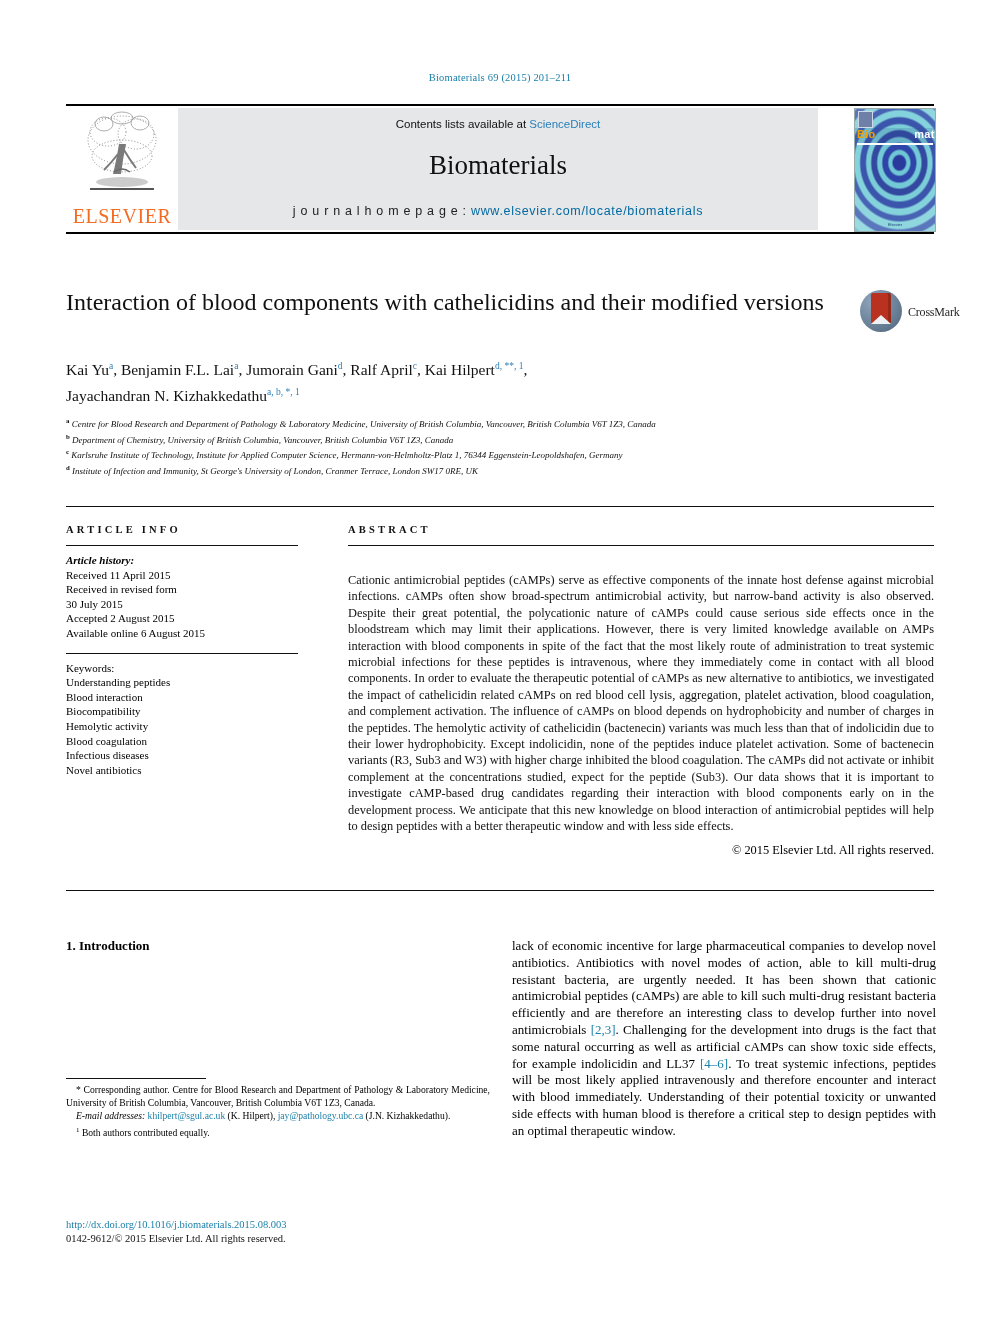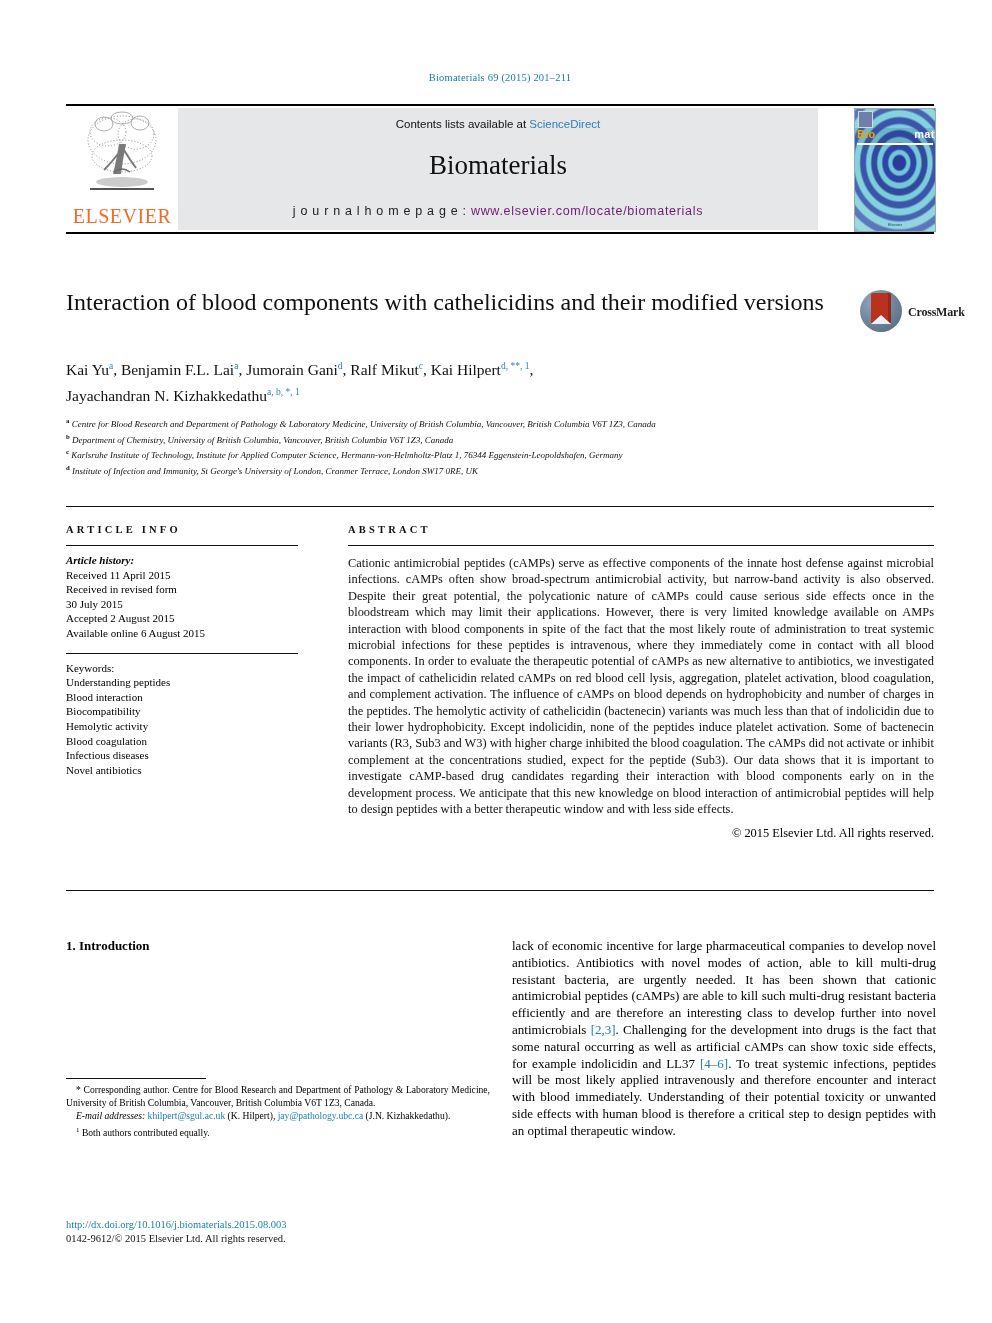--- a/index.html
+++ b/index.html
@@ -97,21 +97,21 @@
   .hdr-home {
     position: absolute;
     left: 0; top: 96px;
     width: 640px;
     text-align: center;
     font-family: "Liberation Sans", sans-serif;
     font-size: 12.5px;
     letter-spacing: .7px;
     color: #222;
   }
-  .hdr-home .url { color: #701a75; }
+  .hdr-home .url { color: #0369a1; }
   .hdr-cover {
     position: absolute;
     left: 788px; top: 0;
     width: 80px; height: 122px;
     border: 1px solid #9aa;
     overflow: hidden;
     background: #7fd0d8;
   }
   .cover-rings {
     position: absolute;
@@ -215,21 +215,21 @@
     width: 0; height: 0;
     border-left: 10px solid transparent;
     border-right: 10px solid transparent;
     border-bottom: 9px solid #edf1f4;
   }
   .cm-label {
     position: absolute;
     left: 48px; top: 15px;
     font-family: "Liberation Serif", serif;
     font-size: 12px;
-    font-weight: bold;
+    font-weight: normal;
     color: #231f20;
     letter-spacing: -.2px;
   }
   .authors {
     position: absolute;
     left: 62px; top: 355px;
     width: 800px;
     font-size: 15.5px;
     line-height: 22px;
     color: #111;
@@ -284,21 +284,21 @@
   .kw-rule {
     margin-top: 12px;
     border-top: 1px solid #111;
   }
   .kw-body {
     font-size: 11px;
     line-height: 14.6px;
     margin-top: 7px;
   }
   .abs-body {
-    margin-top: 9px;
+    margin-top: 26px;
     font-size: 12.4px;
     line-height: 16.4px;
     text-align: justify;
     color: #111;
   }
   .abs-copy {
     margin-top: 8px;
     font-size: 12.4px;
     text-align: right;
   }
@@ -435,21 +435,21 @@
       <div class="cm-inner"></div>
       <div class="cm-notch"></div>
     </div>
     <div class="cm-label">CrossMark</div>
   </div>
 
   <div class="authors">
     <span>Kai Yu</span><sup>a</sup>,
     <span>Benjamin F.L. Lai</span><sup>a</sup>,
     <span>Jumorain Gani</span><sup>d</sup>,
-    <span>Ralf Mikut</span><sup>c</sup>,
+    <span>Ralf April</span><sup>c</sup>,
     <span>Kai Hilpert</span><sup>d, **, 1</sup>,<br>
     <span>Jayachandran N. Kizhakkedathu</span><sup>a, b, *, 1</sup>
   </div>
 
   <div class="affils">
     <div><span class="lbl">a</span> <span>Centre for Blood Research and Department of Pathology &amp; Laboratory Medicine, University of British Columbia, Vancouver, British Columbia V6T 1Z3, Canada</span></div>
     <div><span class="lbl">b</span> <span>Department of Chemistry, University of British Columbia, Vancouver, British Columbia V6T 1Z3, Canada</span></div>
     <div><span class="lbl">c</span> <span>Karlsruhe Institute of Technology, Institute for Applied Computer Science, Hermann-von-Helmholtz-Platz 1, 76344 Eggenstein-Leopoldshafen, Germany</span></div>
     <div><span class="lbl">d</span> <span>Institute of Infection and Immunity, St George's University of London, Cranmer Terrace, London SW17 0RE, UK</span></div>
   </div>

